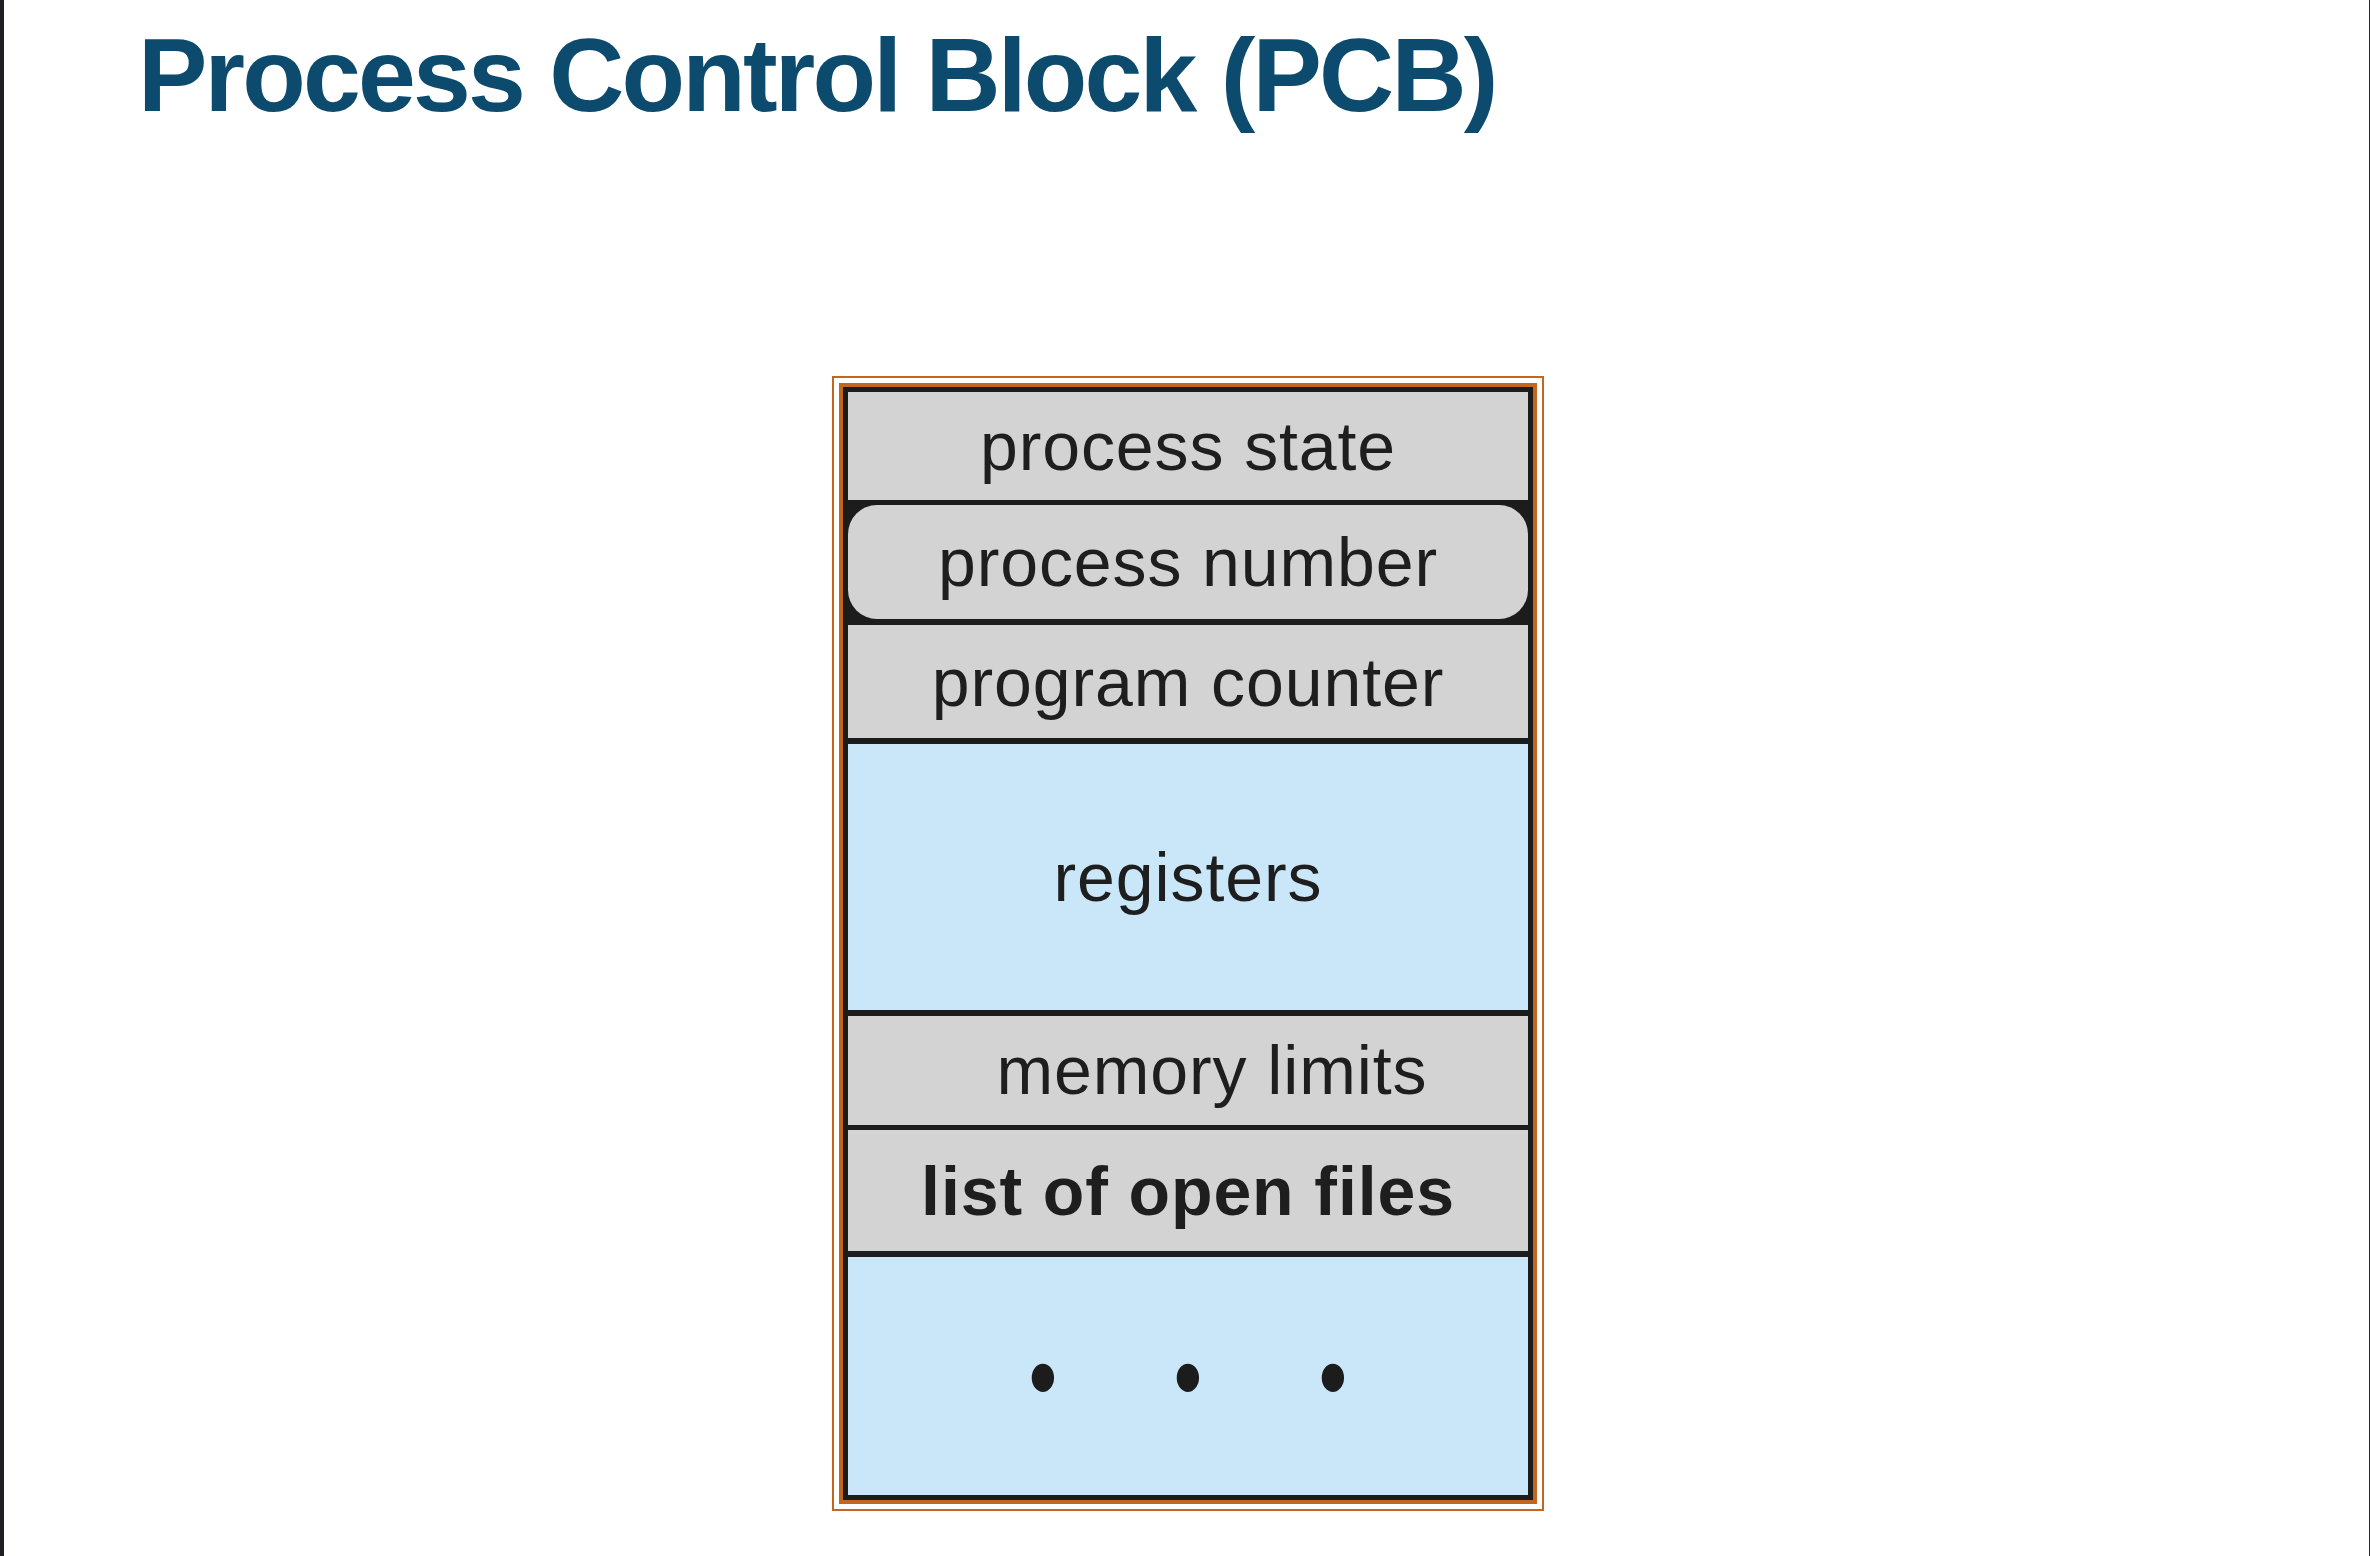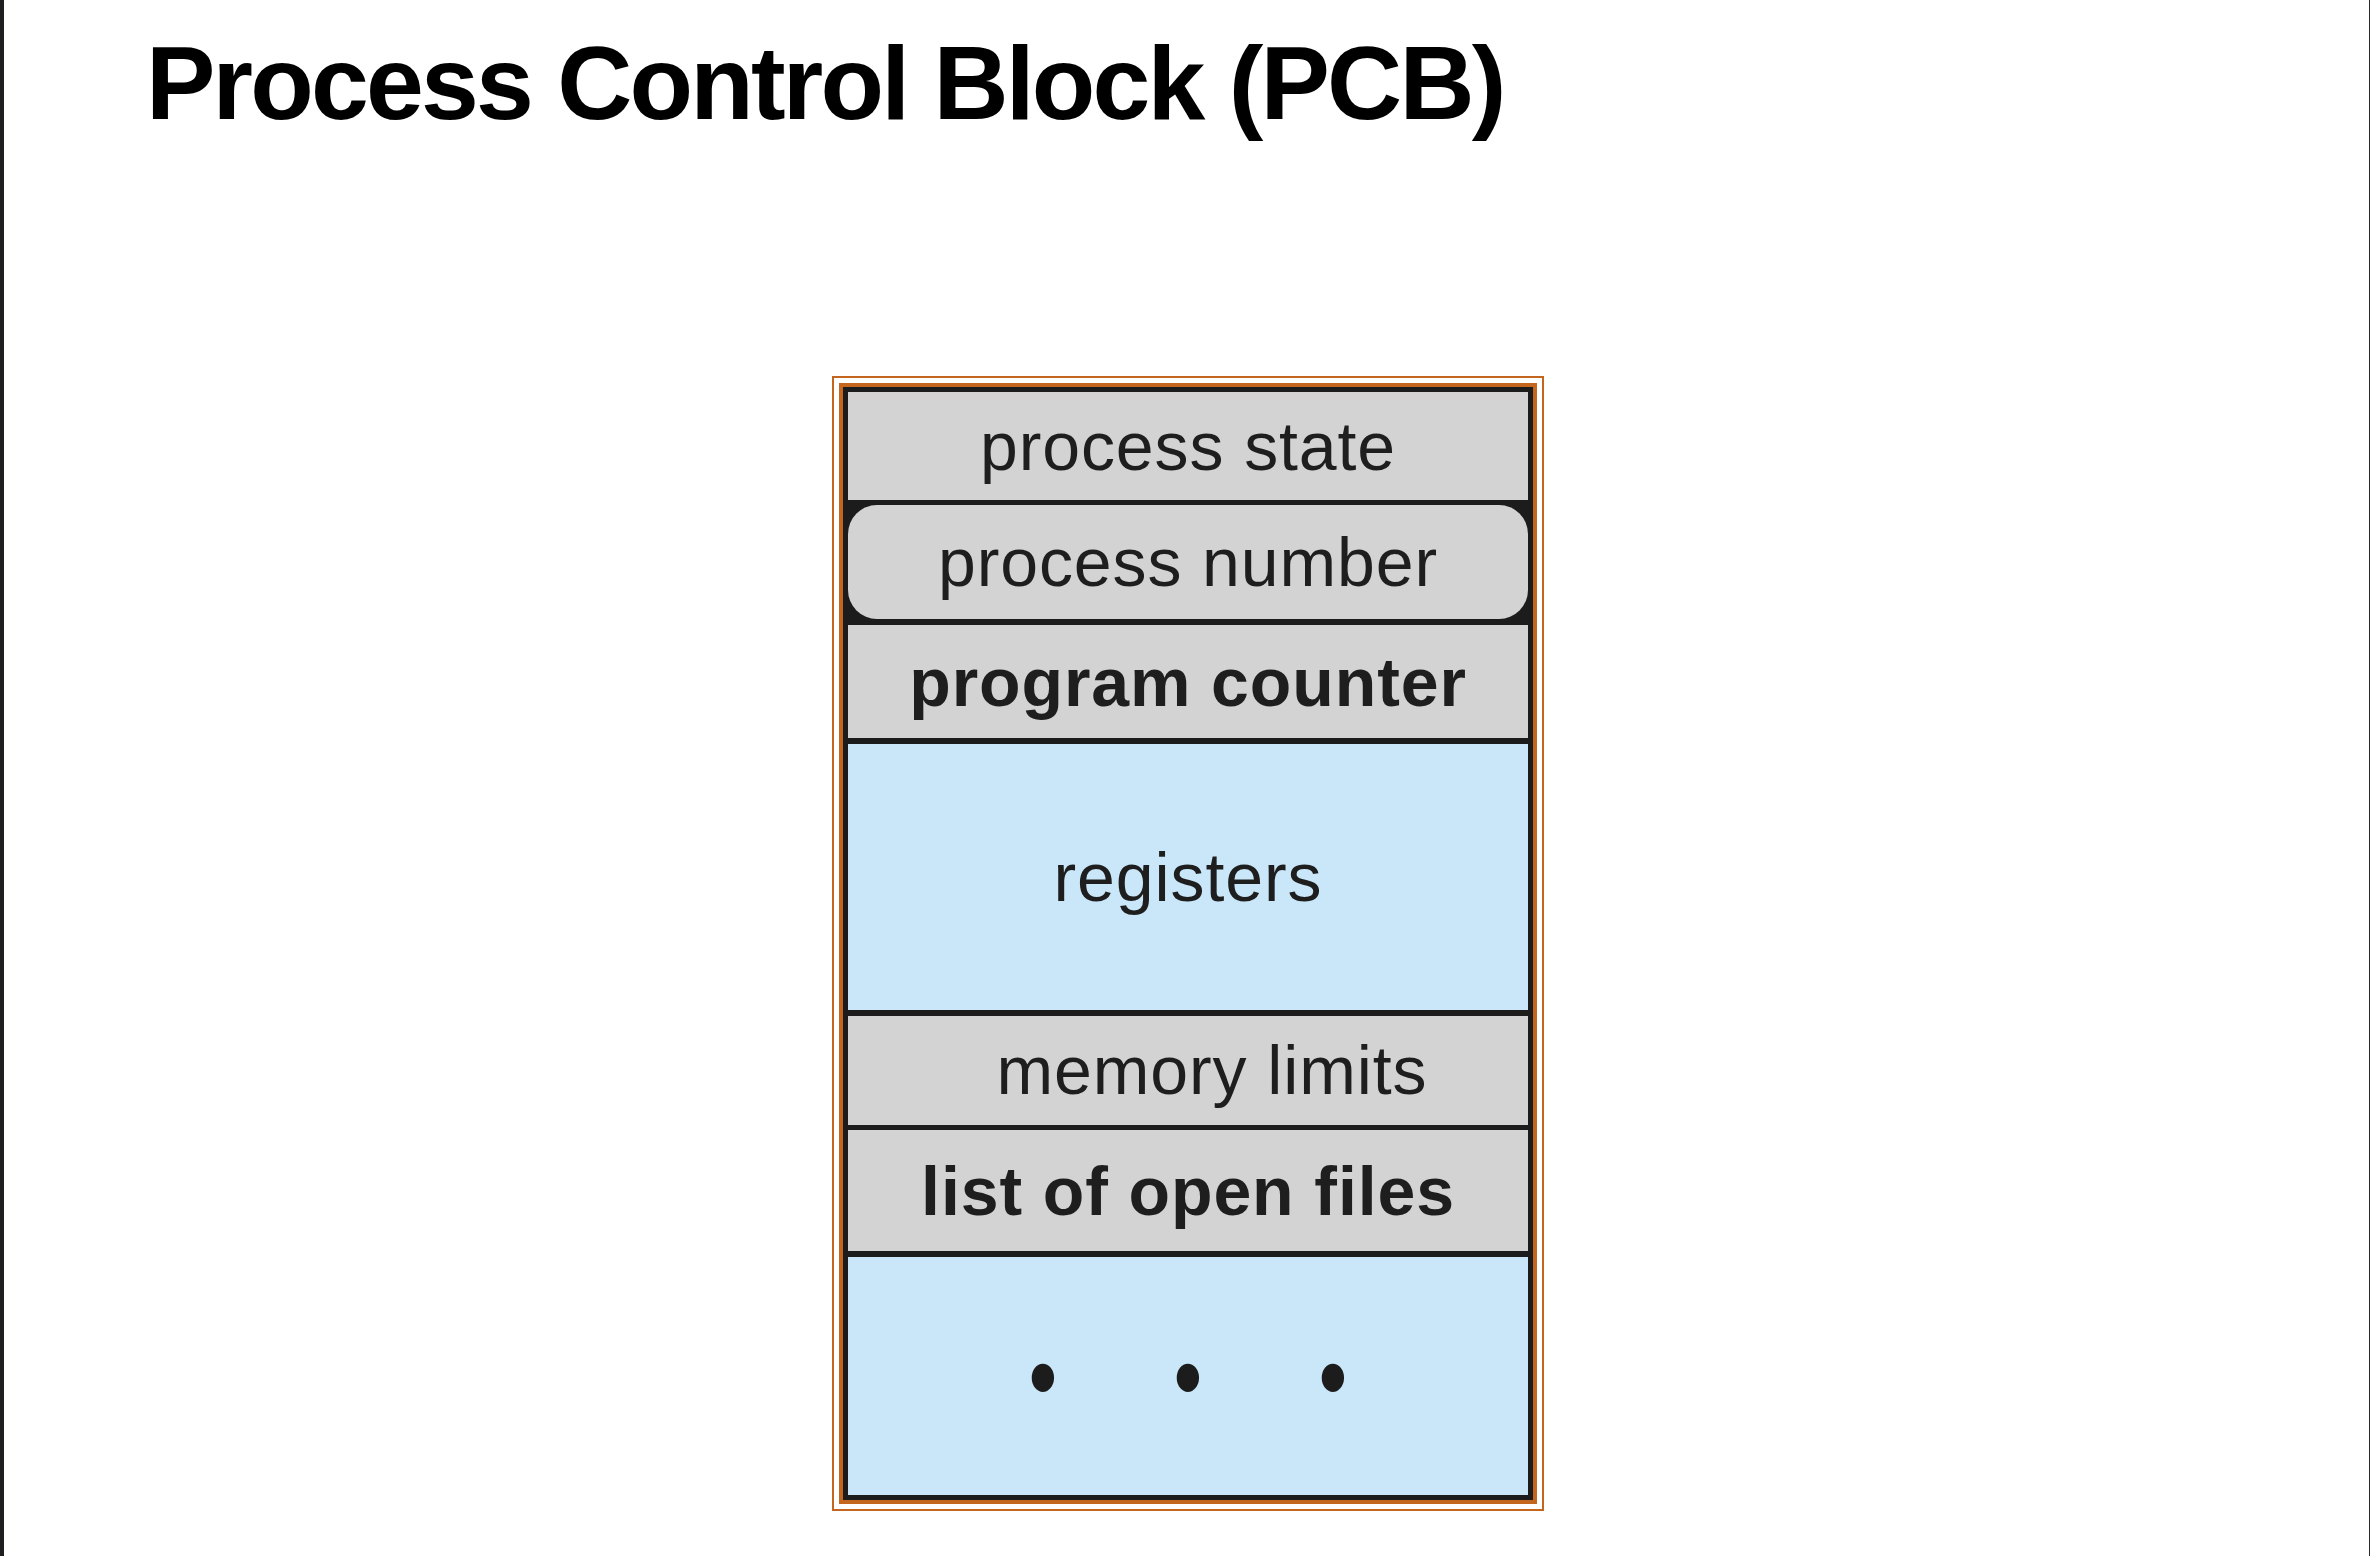--- a/index.html
+++ b/index.html
@@ -15,26 +15,26 @@
     background: #ffffff;
     border-left: 4.6px solid #1f1f22;
     border-right: 2.8px solid #2a2a2e;
     box-sizing: border-box;
     overflow: hidden;
   }
   .slide-title {
     position: absolute;
     top: 0px;
     left: 126px;
-    margin: 16px;
+    margin: 8px;
     font-size: 104px;
     line-height: 1.3;
     font-weight: bold;
     letter-spacing: -2.8px;
-    color: #000000;
+    color: #0c4a6e;
     white-space: nowrap;
   }
   
   .pcb-frame {
     position: absolute;
     left: 828px;
     top: 376px;
     width: 712px;
     height: 1135px;
     box-sizing: border-box;
@@ -61,21 +61,21 @@
     display: flex;
     align-items: center;
     justify-content: center;
     flex-basis: 0;
     min-height: 0;
   }
   .pcb-row.gray { background: #d3d3d3; text-align: right; }
   .pcb-row.blue { background: #c9e7f8; }
   .row-1 { flex-grow: 118; }
   .row-2 { flex-grow: 124; border-radius: 29px; }
-  .row-3 { flex-grow: 124; font-weight: bold; }
+  .row-3 { flex-grow: 124; }
   .row-4 { flex-grow: 290; }
   .row-5 { flex-grow: 119; padding-left: 48px; }
   .row-6 { flex-grow: 132; font-weight: bold; }
   .row-7 { flex-grow: 260; }
   .cell-label {
     font-size: 68px;
     letter-spacing: 0.9px;
     color: #1e1e1e;
     white-space: nowrap;
   }

